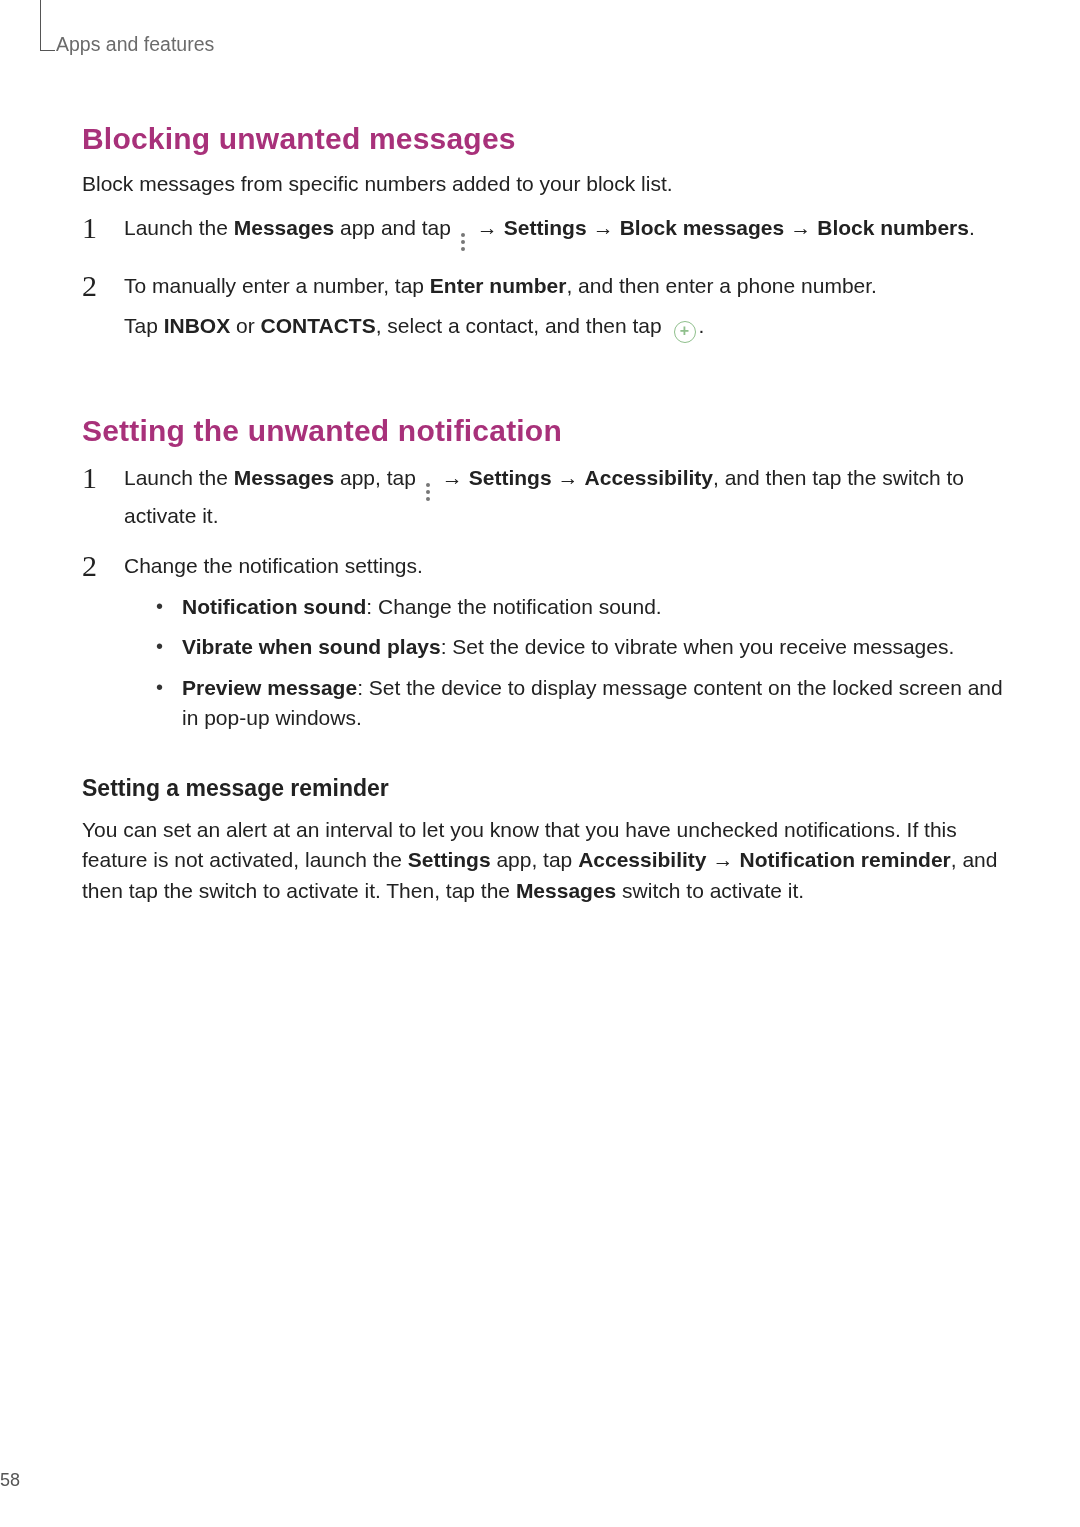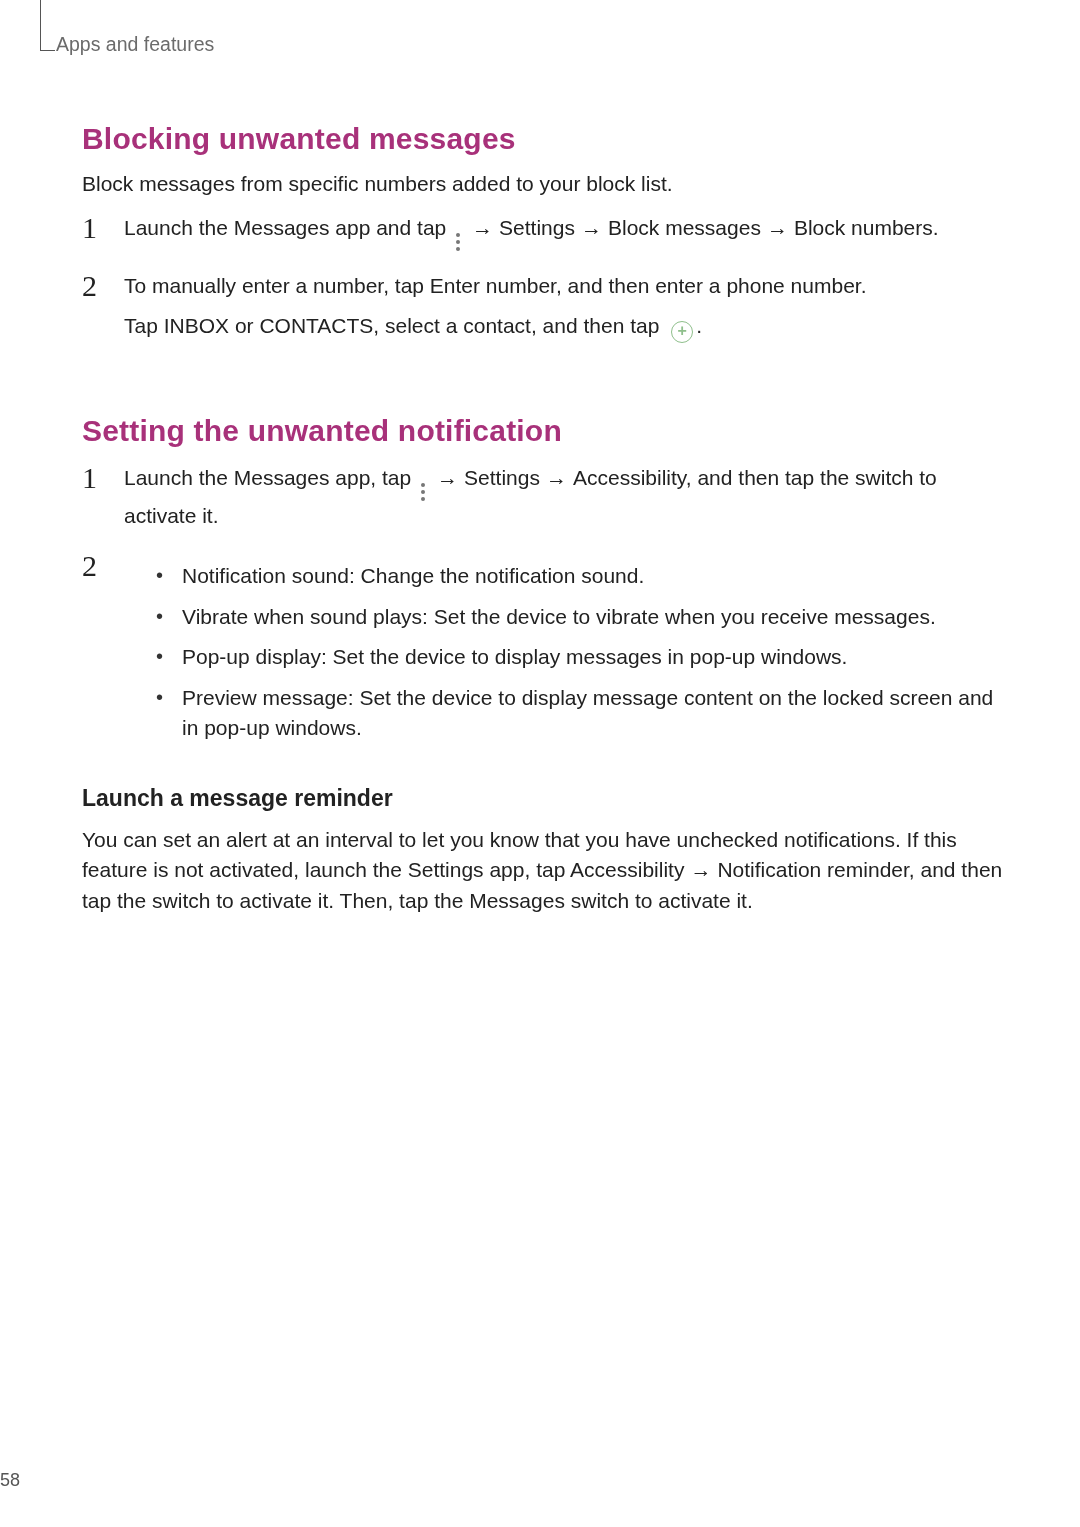--- a/index.html
+++ b/index.html
@@ -65,21 +65,21 @@
     flex:0 0 auto;
     color:#222;
     font-family:"Times New Roman", Georgia, serif;
     letter-spacing:-1px;
     padding-top:0;
   }
   .step-body{
     flex:1;
   }
   .step-body p{margin:0 0 10px 0;}
-  .bold{font-weight:400;}
+  .bold{font-weight:700;}
   h3.sub-title{
     font-weight:700;
     font-size:23px;
     margin:28px 0 10px 0;
     color:#222;
   }
   ul.bullets{
     list-style:none;
     padding:0;
     margin:6px 0 8px 0;
@@ -196,29 +196,29 @@
             <span></span>
             <span></span>
           </span><span class="arrow">→</span><span class="bold">Settings</span><span class="arrow">→</span><span class="bold">Accessibility</span><span>, and then tap the switch to activate it.</span>
       </p>
     </div>
   </div>
 
   <div class="step">
     <div class="step-num">2</div>
     <div class="step-body">
+      <p>Change the notification settings.</p>
       <ul class="bullets">
         <li><span class="bold">Notification sound</span><span>: Change the notification sound.</span></li>
         <li><span class="bold">Vibrate when sound plays</span><span>: Set the device to vibrate when you receive messages.</span></li>
-        <li><span class="bold">Pop-up display</span><span>: Set the device to display messages in pop-up windows.</span></li>
         <li><span class="bold">Preview message</span><span>: Set the device to display message content on the locked screen and in pop-up windows.</span></li>
       </ul>
     </div>
   </div>
 
-  <h3 class="sub-title">Launch a message reminder</h3>
+  <h3 class="sub-title">Setting a message reminder</h3>
   <p class="para">
     <span>You can set an alert at an interval to let you know that you have unchecked notifications. If this feature is not activated, launch the </span><span class="bold">Settings</span><span> app, tap </span><span class="bold">Accessibility</span><span class="arrow">→</span><span class="bold">Notification reminder</span><span>, and then tap the switch to activate it. Then, tap the </span><span class="bold">Messages</span><span> switch to activate it.</span>
   </p>
 
 </div>
 
 <div class="page-number">58</div>
 
 </body></html>

